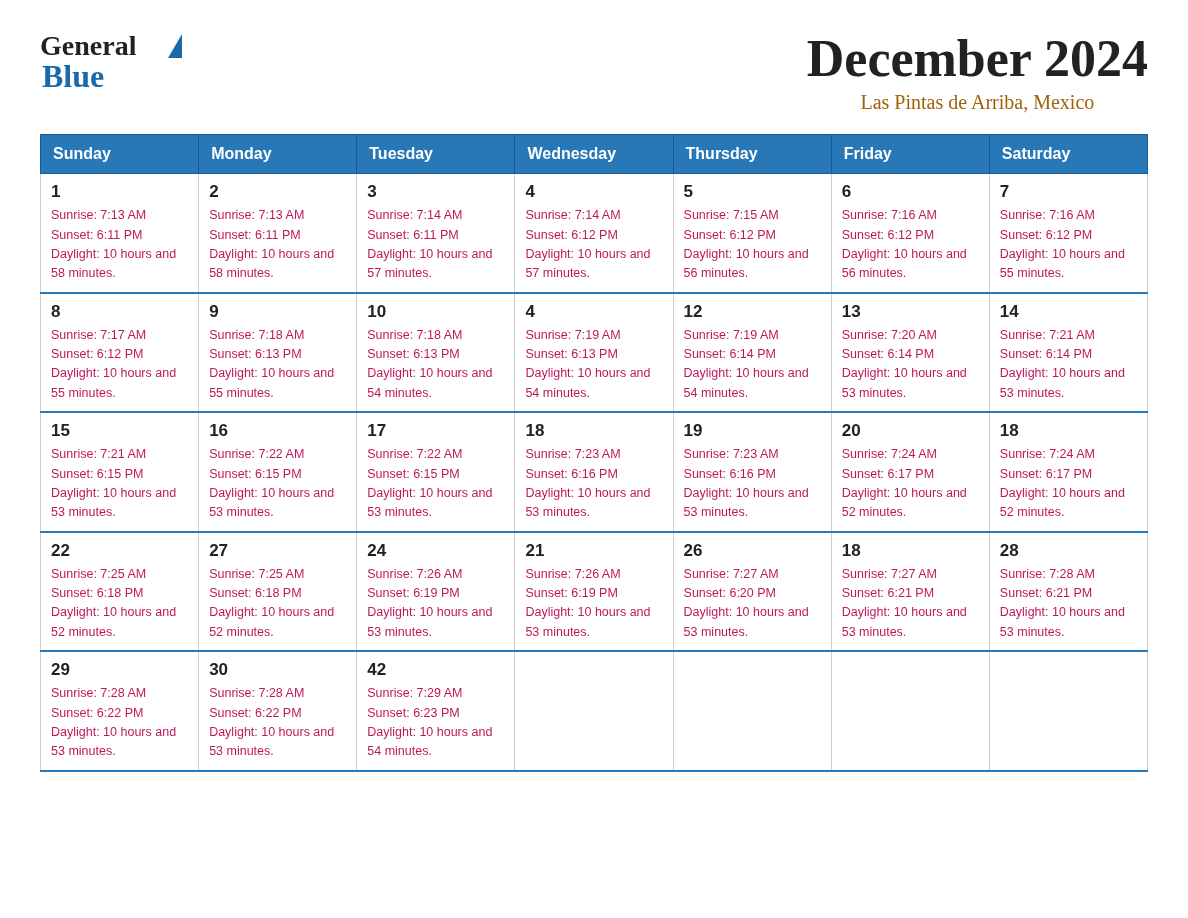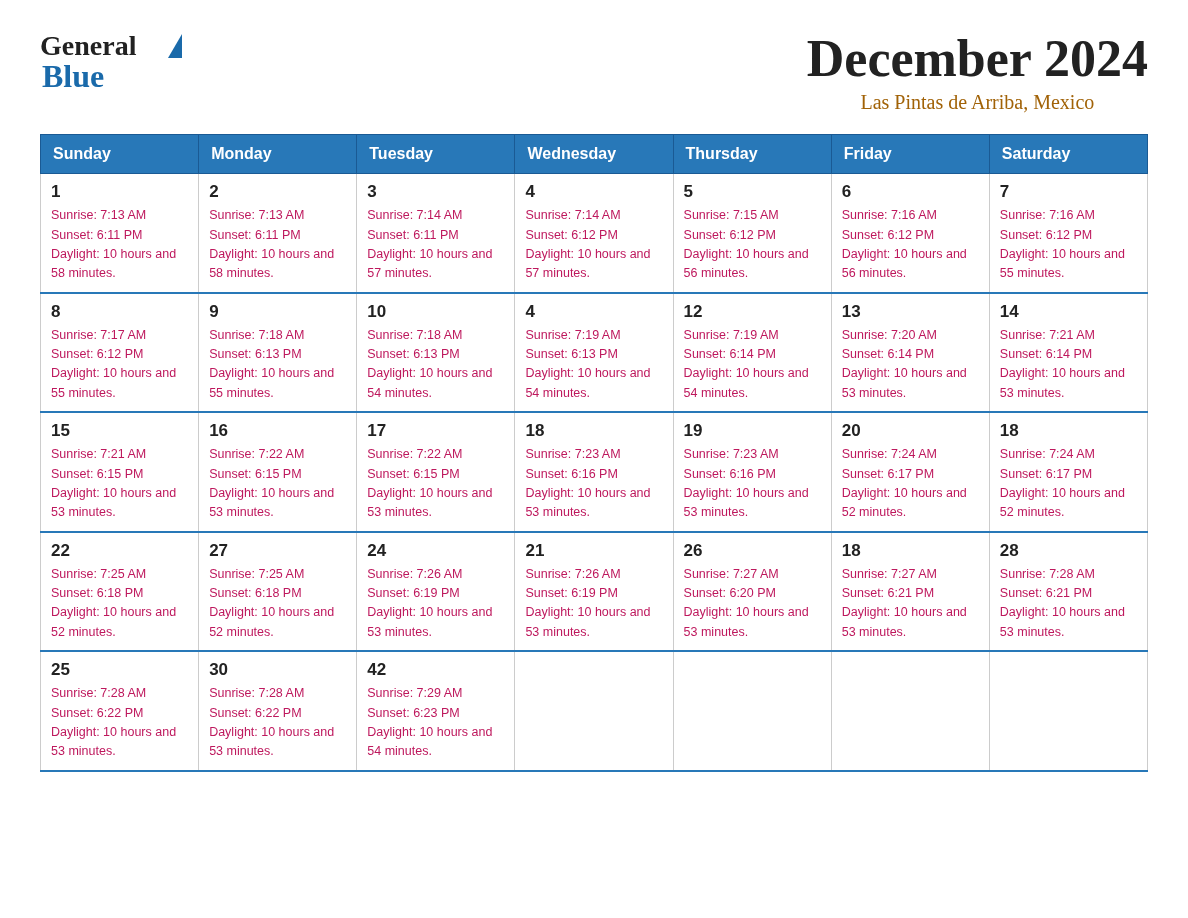--- a/index.html
+++ b/index.html
@@ -251,21 +251,21 @@
           <span class="day-number">18</span>
           <div class="day-info">Sunrise: 7:27 AM<br>Sunset: 6:21 PM<br>Daylight: 10 hours and 53 minutes.</div>
         </td>
         <td>
           <span class="day-number">28</span>
           <div class="day-info">Sunrise: 7:28 AM<br>Sunset: 6:21 PM<br>Daylight: 10 hours and 53 minutes.</div>
         </td>
       </tr>
       <tr>
         <td>
-          <span class="day-number">25</span>
+          <span class="day-number">29</span>
           <div class="day-info">Sunrise: 7:28 AM<br>Sunset: 6:22 PM<br>Daylight: 10 hours and 53 minutes.</div>
         </td>
         <td>
           <span class="day-number">30</span>
           <div class="day-info">Sunrise: 7:28 AM<br>Sunset: 6:22 PM<br>Daylight: 10 hours and 53 minutes.</div>
         </td>
         <td>
           <span class="day-number">42</span>
           <div class="day-info">Sunrise: 7:29 AM<br>Sunset: 6:23 PM<br>Daylight: 10 hours and 54 minutes.</div>
         </td>

